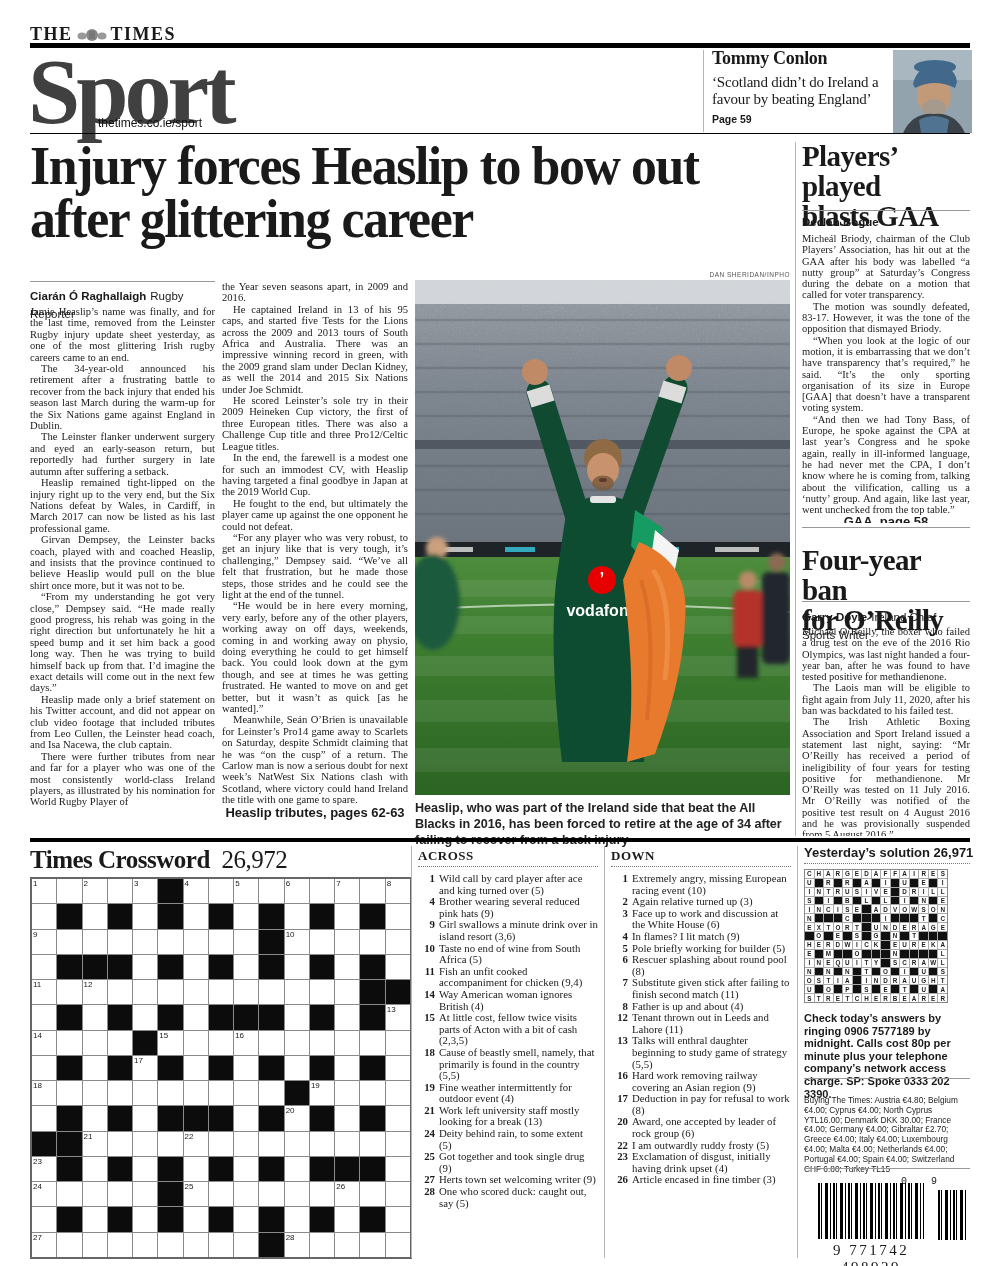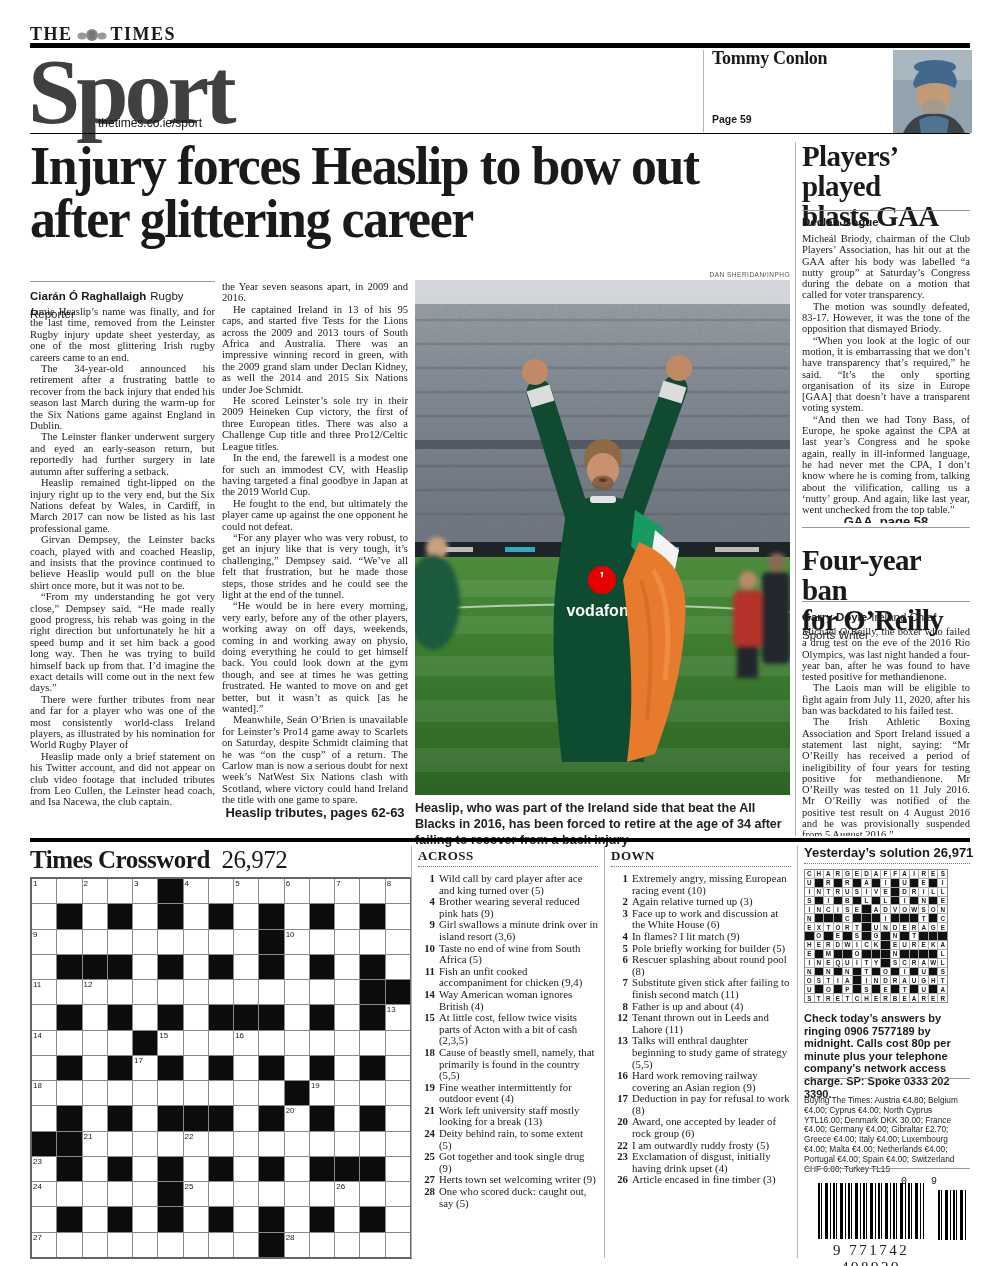--- a/index.html
+++ b/index.html
@@ -65,20 +65,21 @@
     </svg>
     <span>TIMES</span>
   </div>
   <div class="abs rule" style="left:30px;top:43px;width:940px;height:5px;"></div>
 
   <div class="abs sport" style="left: 28px; top: 52px; color: #404040;">Sport</div>
   <div class="abs sporturl" style="left:98px;top:116px;">thetimes.co.ie/sport</div>
 
   <div class="abs vrule" style="left:703px;top:50px;height:82px;"></div>
   <div class="abs colname" style="left:712px;top:48px;">Tommy Conlon</div>
+  <div class="abs colquote" style="left:712px;top:74px;width:178px;">‘Scotland didn’t do Ireland a favour by beating England’</div>
   <div class="abs colpage" style="left:712px;top:113px;">Page 59</div>
   <svg class="abs" style="left:893px;top:50px;" width="79" height="83" viewBox="0 0 79 83">
     <rect width="79" height="83" fill="#93a3ae"></rect>
     <rect width="79" height="30" fill="#a9b7c0"></rect>
     <ellipse cx="41" cy="46" rx="17" ry="20" fill="#c39a78"></ellipse>
     <ellipse cx="41" cy="58" rx="12" ry="9" fill="#a59a8c"></ellipse>
     <path d="M20,34 Q24,16 43,15 Q62,16 64,32 L62,38 Q42,28 22,38 Z" fill="#42688c"></path>
     <ellipse cx="42" cy="17" rx="21" ry="7" fill="#42688c"></ellipse>
     <path d="M10,83 Q20,62 41,64 Q62,62 72,83 Z" fill="#3c424a"></path>
     <path d="M26,70 Q41,62 56,70 L54,83 L28,83 Z" fill="#4f7390"></path>
@@ -92,22 +93,22 @@
     <span class="byl-b">Ciarán Ó Raghallaigh</span>
     <span class="byl-r">Rugby Reporter</span>
   </div>
   <div class="abs body-col" style="left:30px;top:306px;width:185px;height:548px;overflow:hidden;">
       <p>Jamie Heaslip’s name was finally, and for the last time, removed from the Leinster Rugby injury update sheet yesterday, as one of the most glittering Irish rugby careers came to an end.</p>
       <p>The 34-year-old announced his retirement after a frustrating battle to recover from the back injury that ended his season last March during the warm-up for the Six Nations game against England in Dublin.</p>
       <p>The Leinster flanker underwent surgery and eyed an early-season return, but reportedly had further surgery in late autumn after suffering a setback.</p>
       <p>Heaslip remained tight-lipped on the injury right up to the very end, but the Six Nations defeat by Wales, in Cardiff, in March 2017 can now be listed as his last professional game.</p>
       <p>Girvan Dempsey, the Leinster backs coach, played with and coached Heaslip, and insists that the province continued to believe Heaslip would pull on the blue shirt once more, but it was not to be.</p>
       <p>“From my understanding he got very close,” Dempsey said. “He made really good progress, his rehab was going in the right direction but unfortunately he hit a speed bump and it set him back a good long way. Then he was trying to build himself back up from that. I’d imagine the exact details will come out in the next few days.”</p>
+      <p>Heaslip made only a brief statement on his Twitter account, and did not appear on club video footage that included tributes from Leo Cullen, the Leinster head coach, and Isa Nacewa, the club captain.</p>
       <p>There were further tributes from near and far for a player who was one of the most consistently world-class Ireland players, as illustrated by his nomination for World Rugby Player of</p>
-      <p>Heaslip made only a brief statement on his Twitter account, and did not appear on club video footage that included tributes from Leo Cullen, the Leinster head coach, and Isa Nacewa, the club captain.</p>
     </div>
   <div class="abs body-col" style="left:222px;top:281px;width:186px;height:556px;overflow:hidden;">
       <p>the Year seven seasons apart, in 2009 and 2016.</p>
       <p>He captained Ireland in 13 of his 95 caps, and started five Tests for the Lions across the 2009 and 2013 tours of South Africa and Australia. There was an impressive winning record in green, with the 2009 grand slam under Declan Kidney, as well the 2014 and 2015 Six Nations under Joe Schmidt.</p>
       <p>He scored Leinster’s sole try in their 2009 Heineken Cup victory, the first of three European titles. There was also a Challenge Cup title and three Pro12/Celtic League titles.</p>
       <p>In the end, the farewell is a modest one for such an immodest CV, with Heaslip having targeted a final goodbye in Japan at the 2019 World Cup.</p>
       <p>He fought to the end, but ultimately the player came up against the one opponent he could not defeat.</p>
       <p>“For any player who was very robust, to get an injury like that is very tough, it’s challenging,” Dempsey said. “We’ve all felt that frustration, but he made those steps, those strides and he could see the light at the end of the tunnel.</p>
       <p>“He would be in here every morning, very early, before any of the other players, working away on off days, weekends, coming in and working away on physio, doing everything he could to get himself back. You could look down at the gym though, and see at times he was getting frustrated. He wanted to move on and get better, but it wasn’t as quick [as he wanted].”</p>
       <p>Meanwhile, Seán O’Brien is unavailable for Leinster’s Pro14 game away to Scarlets on Saturday, despite Schmidt claiming that he was “on the cusp” of a return. The Carlow man is now a serious doubt for next week’s NatWest Six Nations clash with Scotland, where victory could hand Ireland the title with one game to spare.</p>

